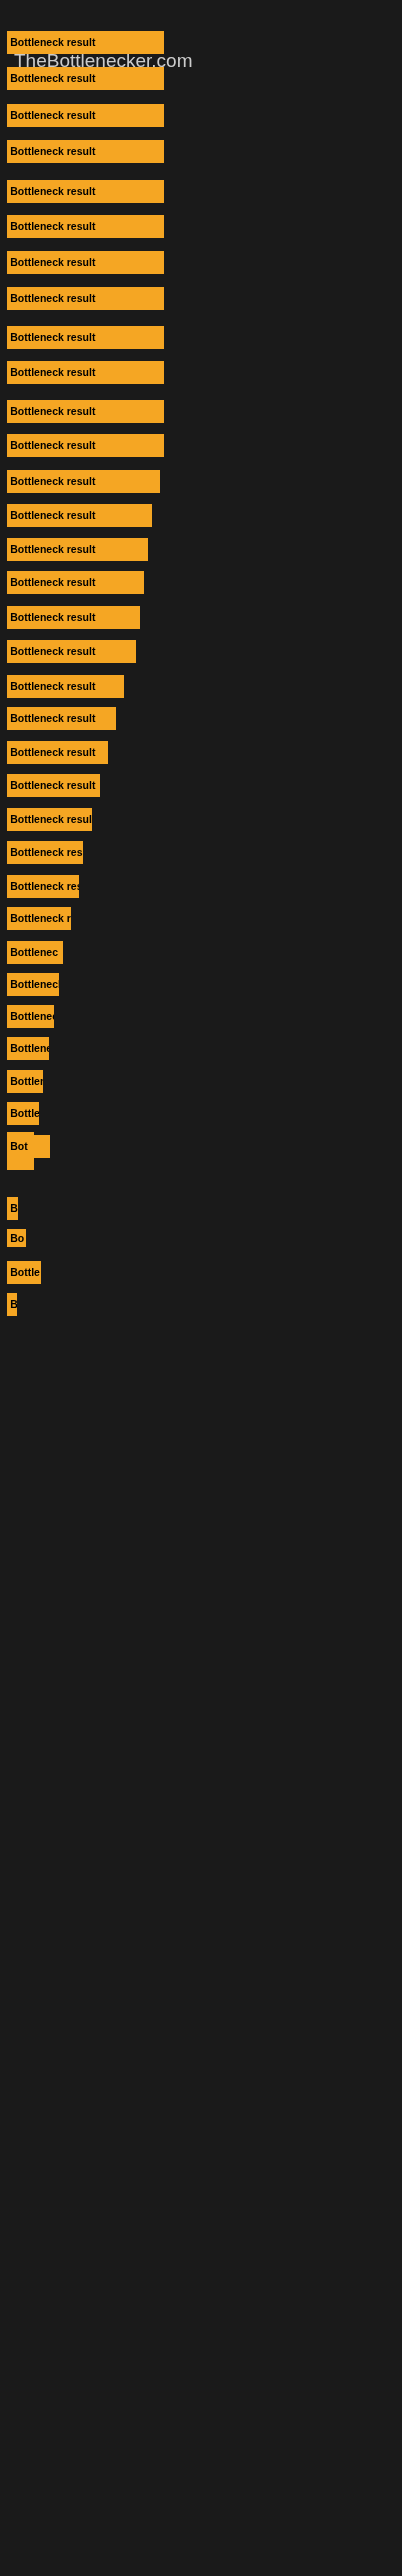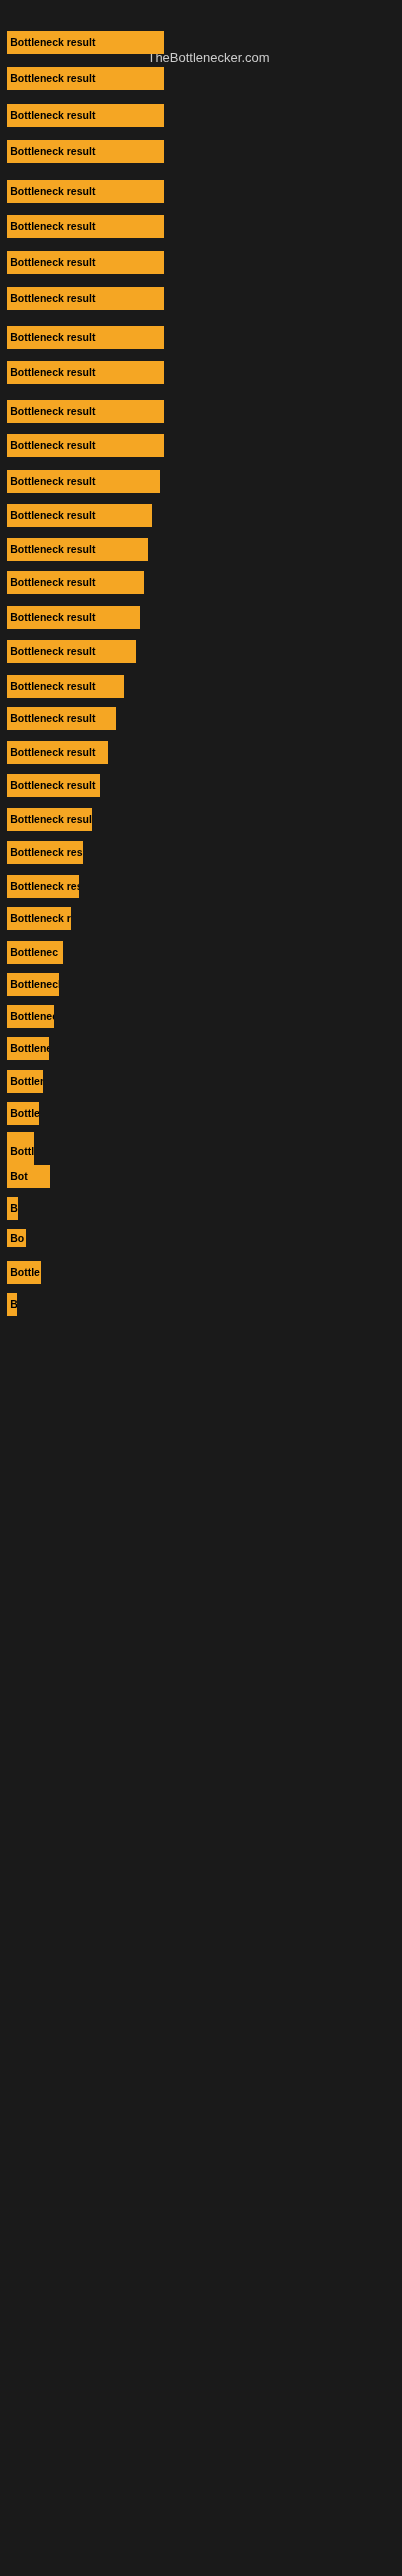--- a/index.html
+++ b/index.html
@@ -8,23 +8,22 @@
       box-sizing: border-box;
     }
     body {
       width: 403px;
       min-height: 2576px;
       background-color: #1a1a1a;
       font-family: Arial, sans-serif;
       position: relative;
     }
     .site-title {
-      text-align: center;
       color: #cccccc;
-      font-size: 13px;
+      font-size: 19px;
       padding: 6.4px 0;
       font-weight: normal;
       margin-top: 30px;
     }
     .bottleneck-bar {
       position: absolute;
       left: 0;
       background-color: #f5a623;
       display: flex;
       align-items: center;
@@ -67,18 +66,18 @@
 <div class="bottleneck-bar" style="top: 834px; width: 76px; height: 22.5px;">Bottleneck res</div>
 <div class="bottleneck-bar" style="top: 868px; width: 72px; height: 22.5px;">Bottleneck result</div>
 <div class="bottleneck-bar" style="top: 900px; width: 64px; height: 22.5px;">Bottleneck re</div>
 <div class="bottleneck-bar" style="top: 934px; width: 56px; height: 22.5px;">Bottlenec</div>
 <div class="bottleneck-bar" style="top: 966px; width: 52px; height: 22.5px;">Bottleneck re</div>
 <div class="bottleneck-bar" style="top: 998px; width: 47px; height: 22.5px;">Bottleneck r</div>
 <div class="bottleneck-bar" style="top: 1030px; width: 42px; height: 22.5px;">Bottleneck res</div>
 <div class="bottleneck-bar" style="top: 1063px; width: 36px; height: 22.5px;">Bottlenec</div>
 <div class="bottleneck-bar" style="top: 1095px; width: 32px; height: 22.5px;">Bottleneck re</div>
 <div class="bottleneck-bar" style="top: 1125px; width: 26.6px; height: 38px;">Bottl</div>
-<div class="bottleneck-bar" style="top: 1158px; width: 43px; height: 22.5px;">Bot</div>
+<div class="bottleneck-bar" style="top: 1128px; width: 43px; height: 22.5px;">Bot</div>
 <div class="bottleneck-bar" style="top: 1190px; width: 11.3px; height: 22.5px;">B</div>
 <div class="bottleneck-bar" style="top: 1222px; width: 19.3px; height: 18px;">Bo</div>
 <div class="bottleneck-bar" style="top: 1254px; width: 34px; height: 22.5px;">Bottle</div>
 <div class="bottleneck-bar" style="top: 1286px; width: 8px; height: 22.5px;">B</div>
 
 
 </body></html>

